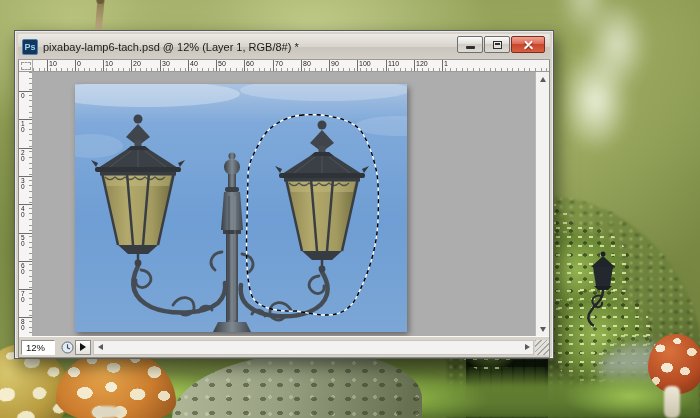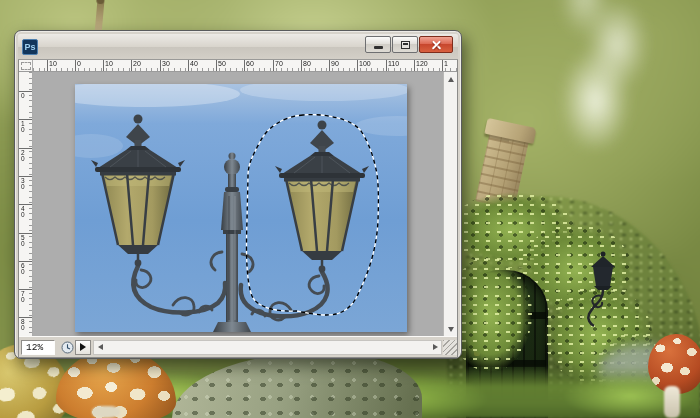--- a/index.html
+++ b/index.html
@@ -125,22 +125,22 @@
       radial-gradient(4px 3px at 52% 12%, #f4e9d2 97%, transparent),
       radial-gradient(5px 4px at 78% 30%, #efe2c6 97%, transparent),
       radial-gradient(6px 5px at 34% 56%, #f4e9d2 97%, transparent),
       radial-gradient(5px 4px at 66% 62%, #efe2c6 97%, transparent),
       radial-gradient(4px 4px at 14% 78%, #e9dbbc 97%, transparent),
       radial-gradient(circle at 38% 28%, #d9713c, #b54b22 60%, #7e3416 95%);}
   .mush3-stem{position:absolute;left:664px;top:386px;width:16px;height:32px;border-radius:6px;
     background:linear-gradient(#efe9d8,#c9c2ac);filter:blur(1px);}
   .mini-lantern{position:absolute;left:578px;top:250px;filter:blur(.4px);}
   
-  .ps-window{position:absolute;left:14px;top:30px;width:448px;height:329px;
-    background:#d7d3cb;border:1px solid #595b5d;border-radius:7px;
+  .ps-window{position:absolute;left:14px;top:30px;width:540px;height:329px;
+    background:#d7d3cb;border:1px solid #595b5d;border-radius:0;
     box-shadow:inset 0 0 0 1px rgba(255,255,255,.55), 4px 7px 16px rgba(15,20,8,.55);
     padding:3px;box-sizing:border-box;}
   .titlebar{height:25px;display:flex;align-items:center;position:relative;
     background:linear-gradient(#eceae6,#d9d5cd 50%,#c9c5bd 51%,#d3cfc7);
     border-bottom:1px solid #9a9a98;border-radius:2px 2px 0 0;}
   .ps-icon{width:16px;height:16px;margin-left:4px;border:1px solid #4e7fae;border-radius:2px;
     background:#12365c;color:#9fd1f2;font-size:9px;font-weight:bold;
     display:flex;align-items:center;justify-content:center;box-sizing:border-box;}
   .title-text{margin-left:5px;font-size:11px;color:#1c1c1c;white-space:nowrap;overflow:hidden;flex:1;}
   .win-controls{position:absolute;right:5px;top:2px;display:flex;gap:1px;}
@@ -173,21 +173,21 @@
   .ruler-left .tick{position:absolute;left:0;right:0;height:1px;background:#6d6d6d;}
   .ruler-left .tick-label{position:absolute;left:2px;font-size:6.5px;line-height:5.5px;color:#222;white-space:pre;}
   .canvas{flex:1;position:relative;background:#adadad;overflow:hidden;}
   .photo{position:absolute;left:42px;top:12px;width:332px;height:248px;
     box-shadow:2px 3px 6px rgba(0,0,0,.4);}
   .vscroll{width:14px;background:#f3f2f0;border-left:1px solid #b9b8b6;box-sizing:border-box;position:relative;}
   .vs-btn{position:absolute;left:0;right:0;height:12px;display:flex;align-items:center;justify-content:center;}
   .vs-up{top:1px;} .vs-down{bottom:1px;}
   .arr-up{width:0;height:0;border-left:3.5px solid transparent;border-right:3.5px solid transparent;border-bottom:5px solid #5a5a5a;}
   .arr-down{width:0;height:0;border-left:3.5px solid transparent;border-right:3.5px solid transparent;border-top:5px solid #5a5a5a;}
-  .statusbar{height:20px;display:flex;align-items:center;background:#d7d3cb;border-top:1px solid #fbfaf8;font-family:Liberation Mono, monospace;}
+  .statusbar{height:20px;display:flex;align-items:center;background:#d7d3cb;border-top:1px solid #fbfaf8;}
   .inset{border:1px solid;border-color:#8f8d89 #fdfdfc #fdfdfc #8f8d89;box-sizing:border-box;}
   .zoom-field{margin-left:2px;width:34px;height:15px;background:#fff;font-size:9.5px;color:#111;
     display:flex;align-items:center;padding-left:4px;}
   .clock{margin-left:6px;}
   .doc-field{margin-left:6px;width:138px;height:15px;font-size:9.5px;color:#111;
     display:flex;align-items:center;justify-content:center;background:#d7d3cb;}
   .status-menu{margin-left:1px;width:16px;height:15px;background:linear-gradient(#fdfdfc,#e6e3dd);
     border:1px solid #8f8d89;box-sizing:border-box;display:flex;align-items:center;justify-content:center;}
   .arr-right-black{width:0;height:0;border-top:4.5px solid transparent;border-bottom:4.5px solid transparent;border-left:6.5px solid #111;}
   .hscroll{flex:1;height:15px;margin-left:2px;background:#f3f2f0;position:relative;border:1px solid #c6c4c0;box-sizing:border-box;}
@@ -234,20 +234,21 @@
   <div class="mush-cap mush1"></div>
   <div class="mush-cap mush2"></div>
   <div class="mush2-stem"></div>
   <div class="mush-cap mush3"></div>
   <div class="mush3-stem"></div>
 </div>
 
 <div class="ps-window">
   <div class="titlebar">
     <div class="ps-icon">Ps</div>
+    <div class="title-text">pixabay-lamp6-tach.psd @ 12% (Layer 1, RGB/8#) *</div>
     <div class="win-controls">
       <div class="win-btn btn-min">
           <div class="glyph-min"></div>
         </div>
       <div class="win-btn btn-max">
           <div class="glyph-max"></div>
         </div>
       <div class="win-btn btn-close">
           <div class="glyph-x"></div>
         </div>

